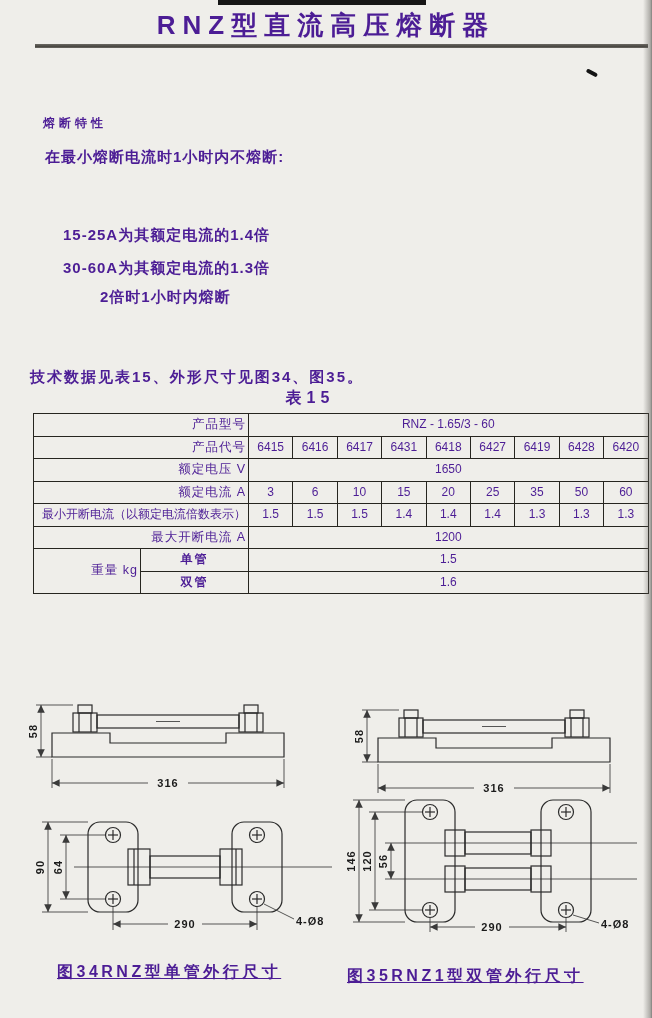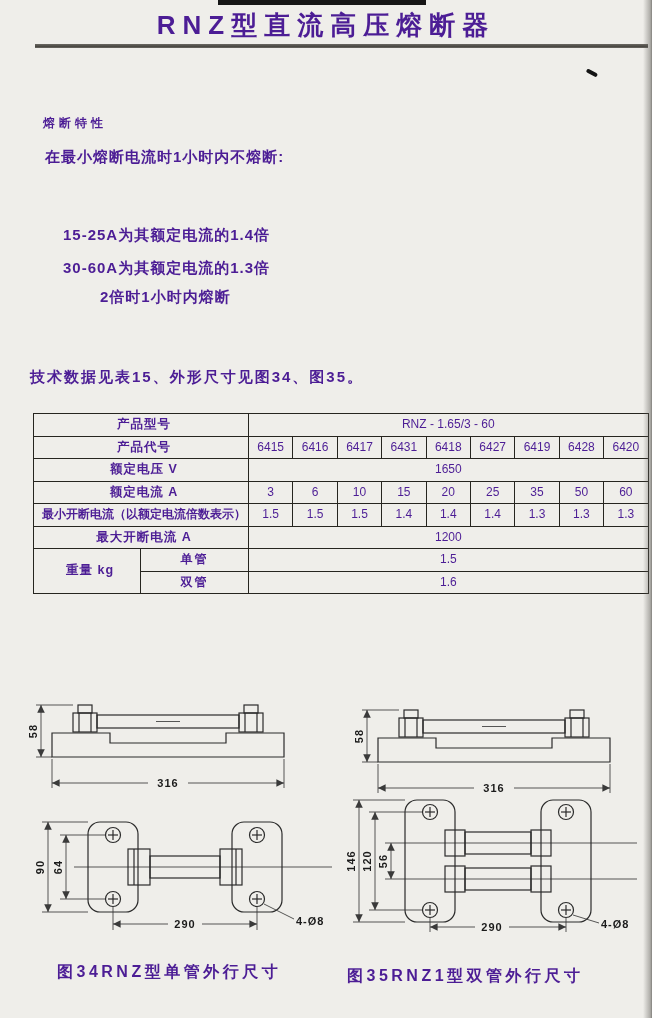--- a/index.html
+++ b/index.html
@@ -43,29 +43,29 @@
     border-collapse:collapse;table-layout:fixed;width:615px;
   }
   table.spec td{
     border:1.5px solid #26251f;
     height:21.5px;padding:0 2px;
     font-size:12px;line-height:1.05;
     text-align:center;vertical-align:middle;
     overflow:hidden;white-space:nowrap;
   }
   table.spec td.lbl{
-    text-align:center;padding-left:8px;font-weight:700;font-size:12.5px;letter-spacing:1px;margin-top:6px;
+    text-align:right;padding-left:8px;font-weight:400;font-size:12.5px;letter-spacing:1px;margin-top:6px;
   }
   table.spec td.sub{font-weight:700;letter-spacing:2px;}
   svg{position:absolute;}
   svg .dwg{stroke:#2b2b2b;fill:none;stroke-width:1.2px;}
   svg .dim{stroke:#3a3a3a;fill:none;stroke-width:0.85px;}
   svg text{fill:#1b1b1b;stroke:none;font:700 11px "Liberation Sans","DejaVu Sans",sans-serif;letter-spacing:1px;}
   .fig-caption{
-    position:absolute;font-size:16px;font-weight:700;letter-spacing:3.5px;white-space:nowrap;
+    position:absolute;font-size:16px;font-weight:700;letter-spacing:3.5px;white-space:nowrap;text-decoration:underline;
   }
 </style>
 </head>
 <body>
 
 <div class="page">
 
   <div class="top-strip"></div>
 
   <div class="title">RNZ型直流高压熔断器</div>
@@ -75,20 +75,21 @@
 
   <div class="section-heading">熔断特性</div>
 
   <div class="txt" style="left:45px;top:148px;">在最小熔断电流时1小时内不熔断:</div>
   <div class="txt" style="left:63px;top:226px;">15-25A为其额定电流的1.4倍</div>
   <div class="txt" style="left:63px;top:259px;">30-60A为其额定电流的1.3倍</div>
   <div class="txt" style="left:100px;top:288px;">2倍时1小时内熔断</div>
 
   <div class="txt" style="left:30px;top:328px;letter-spacing:2px;margin-top:40px;">技术数据见表15、外形尺寸见图34、图35。</div>
 
+  <div class="tbl-caption">表15</div>
 
   <table class="spec">
     <colgroup>
       <col style="width:107px">
         <col style="width:108px">
       <col style="width:44.4px">
         <col style="width:44.4px">
         <col style="width:44.4px">
       <col style="width:44.4px">
         <col style="width:44.4px">

